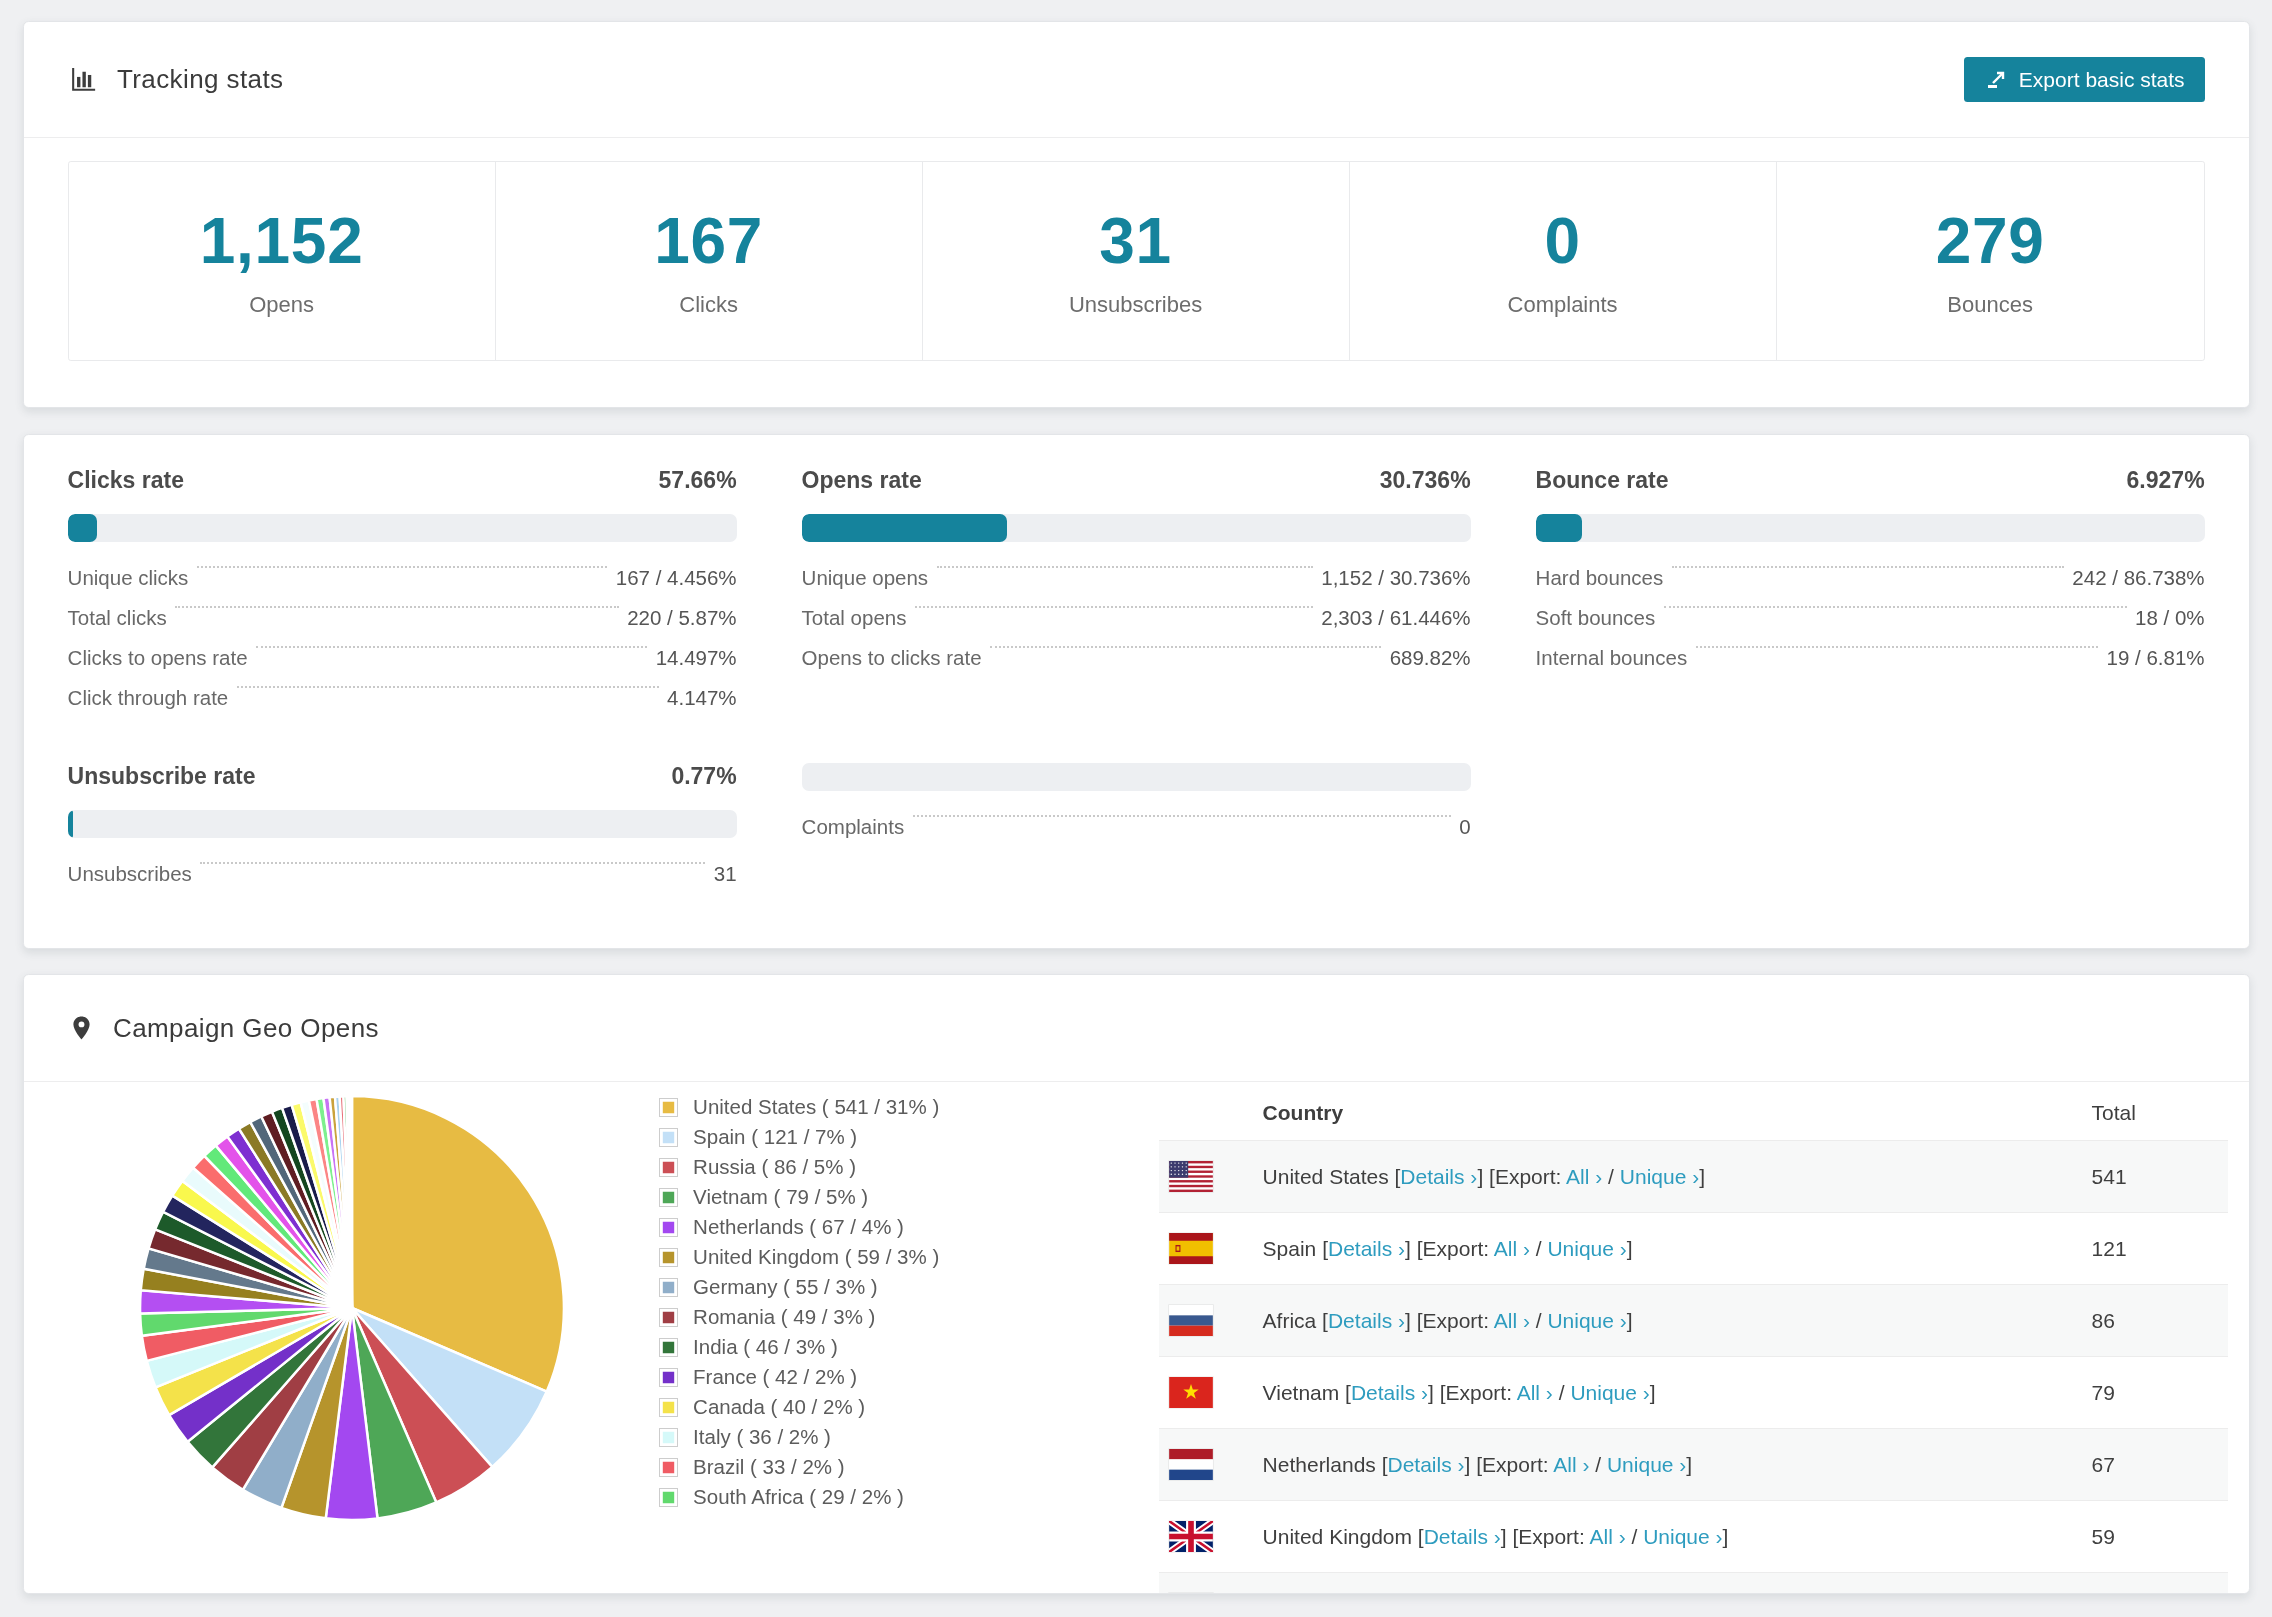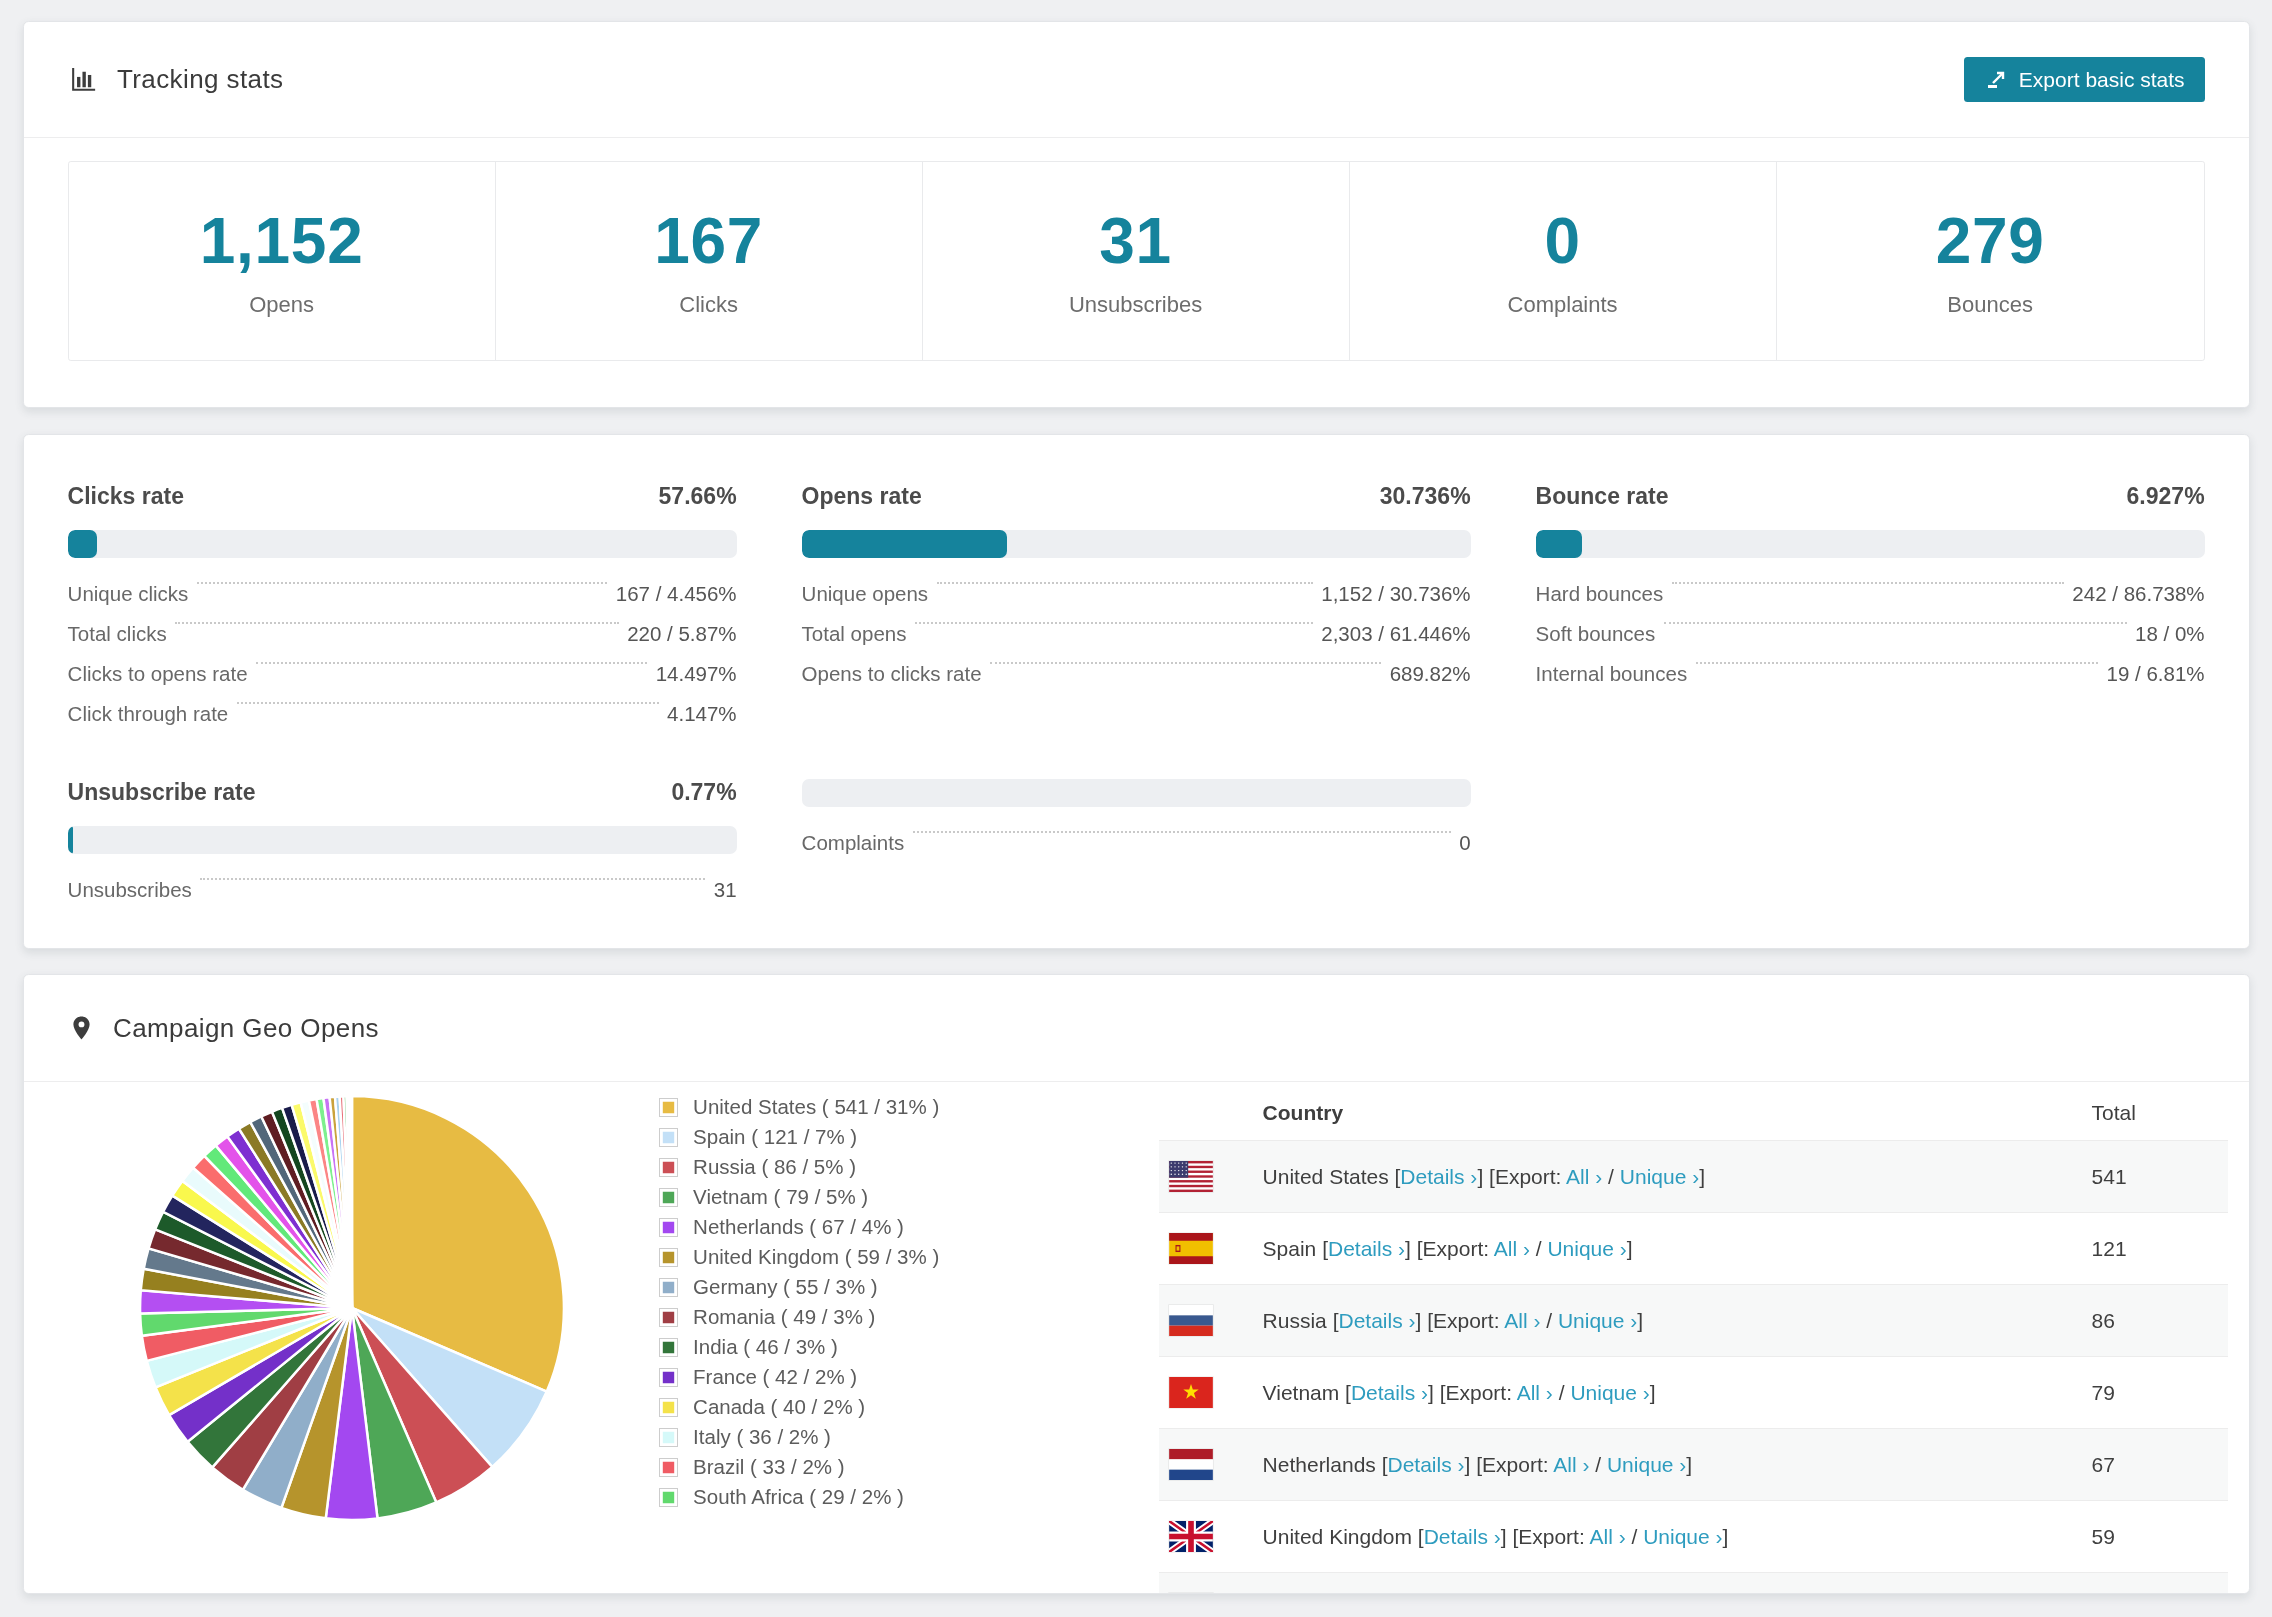--- a/index.html
+++ b/index.html
@@ -25,21 +25,21 @@
   .stats-grid{margin:23px 44px 0;height:198px;display:grid;
               grid-template-columns:repeat(5,1fr);
               border:0.7px solid #e9eaec;border-radius:2.8px;background:#fff;}
   .stat-box{display:flex;flex-direction:column;align-items:center;justify-content:center;
             border-right:0.7px solid #e9eaec;}
   .stat-box:last-child{border-right:none;}
   .stat-value{font-size:64px;font-weight:700;color:var(--accent);letter-spacing:0.7px;}
   .stat-label{font-size:22px;color:#6d6d6d;margin-top:14px;}
 
   
-  .rates-grid{padding:48px 44px 42px;display:grid;grid-template-columns:1fr 1fr 1fr;
+  .rates-grid{padding:32px 44px 42px;display:grid;grid-template-columns:1fr 1fr 1fr;
               column-gap:65px;row-gap:37px;}
   .rate-head{display:flex;justify-content:space-between;align-items:baseline;
              font-size:23px;font-weight:700;color:#4b4b4b;margin-bottom:20px;}
   .progress{height:28px;background:#edeff2;border-radius:7px;overflow:hidden;}
   .progress-fill{height:100%;background:var(--accent);border-radius:7px;}
   .rate-rows{margin-top:24px;}
   .rate-row{display:flex;align-items:flex-start;font-size:20.5px;color:#686868;height:40px;}
   .rate-row .leader{flex:1;border-bottom:2.1px dotted #c9c9c9;margin:0 8.5px 6.4px;}
   .rate-row .rv{color:#555;white-space:nowrap;}
 
@@ -391,21 +391,21 @@
               </svg>
               <span class="country-cell"><span>Spain </span>[<a class="tlink">Details ›</a>] [Export: <a class="tlink">All ›</a> / <a class="tlink">Unique ›</a>]</span>
               <span class="t-total">121</span>
             </div>
             <div class="t-row stripe">
               <svg viewBox="0 0 62 44" class="flag">
                 <rect x="0" y="0" width="62" height="14.7" fill="#fff"></rect>
                 <rect x="0" y="14.7" width="62" height="14.6" fill="#39598f"></rect>
                 <rect x="0" y="29.3" width="62" height="14.7" fill="#d52b1e"></rect>
               </svg>
-              <span class="country-cell"><span>Russia </span>[<a class="tlink">Details ›</a>] [Export: <a class="tlink">All ›</a> / <a class="tlink">Unique ›</a>]</span>
+              <span class="country-cell"><span>Africa </span>[<a class="tlink">Details ›</a>] [Export: <a class="tlink">All ›</a> / <a class="tlink">Unique ›</a>]</span>
               <span class="t-total">86</span>
             </div>
             <div class="t-row">
               <svg viewBox="0 0 62 44" class="flag">
                 <rect x="0" y="0" width="62" height="44" fill="#da251d"></rect>
                 <path d="M31 10 L33.6 17.9 L41.9 17.9 L35.2 22.8 L37.8 30.7 L31 25.8 L24.2 30.7 L26.8 22.8 L20.1 17.9 L28.4 17.9 Z" fill="#ffde00"></path>
               </svg>
               <span class="country-cell"><span>Vietnam </span>[<a class="tlink">Details ›</a>] [Export: <a class="tlink">All ›</a> / <a class="tlink">Unique ›</a>]</span>
               <span class="t-total">79</span>
             </div>

